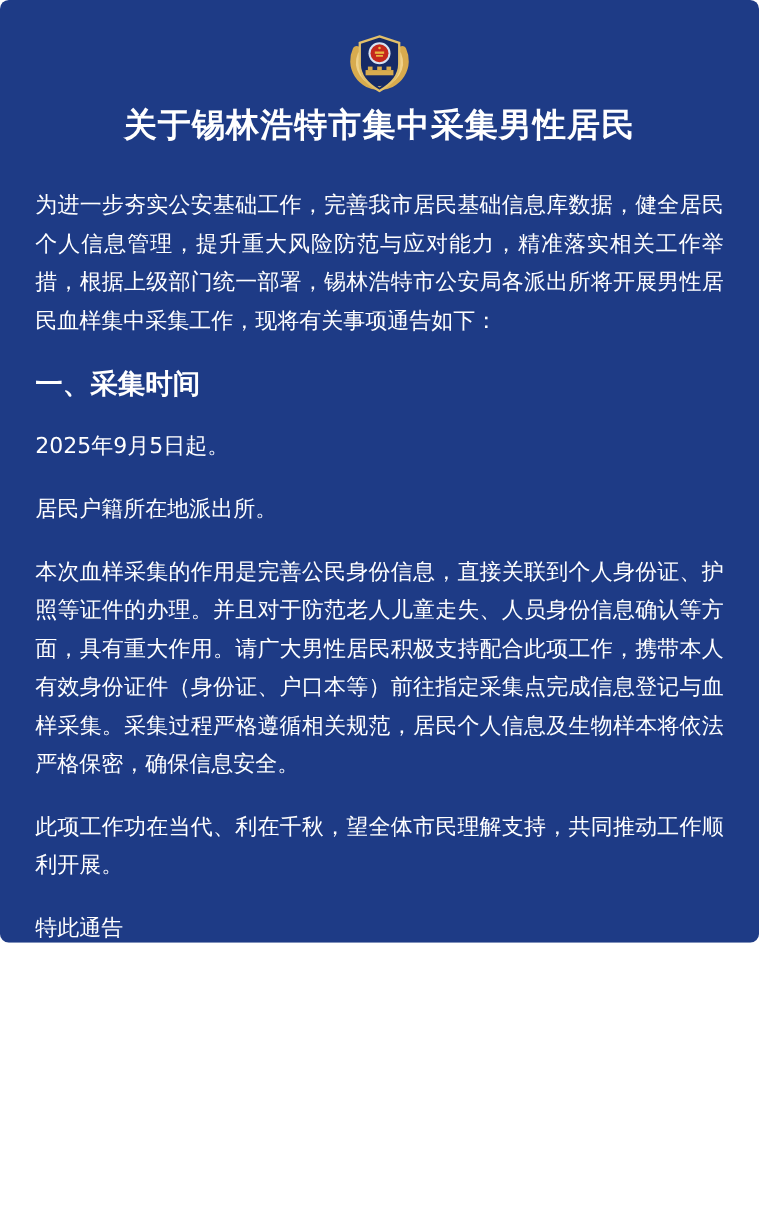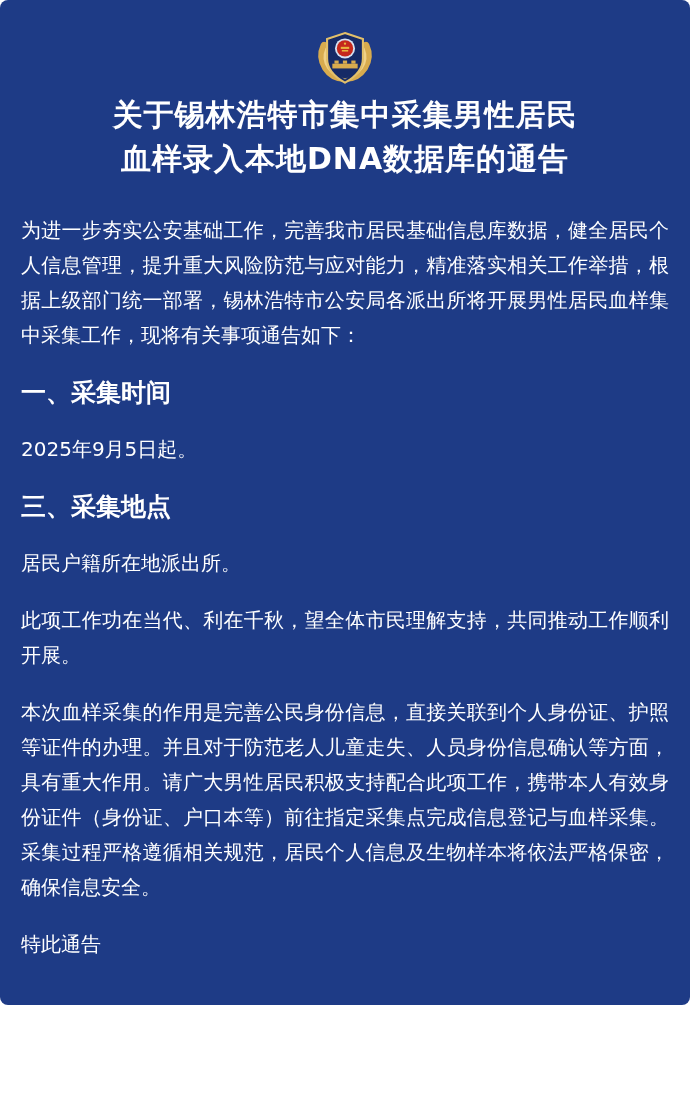--- a/index.html
+++ b/index.html
@@ -5,24 +5,24 @@
 <style>
   html, body {
     margin: 0;
     padding: 0;
     background: #ffffff;
     font-family: "DejaVu Sans", "Liberation Sans", sans-serif;
   }
   .notice-panel {
     position: relative;
     width: 690px;
-    height: 1005px;
+    height: 857px;
     box-sizing: border-box;
     margin: 0 auto;
-    padding: 0 21px;
+    padding: 0 32px;
     border-radius: 8px;
     overflow: hidden;
     color: #ffffff;
   }
   .emblem-wrap {
     padding-top: 31px;
     text-align: center;
     margin-bottom: 4px;
     line-height: 0;
   }
@@ -72,31 +72,29 @@
       <rect x="40" y="56" width="8" height="6" fill="#d8ab4e"></rect>
       <rect x="56" y="56" width="8" height="6" fill="#d8ab4e"></rect>
       <rect x="72" y="56" width="8" height="6" fill="#d8ab4e"></rect>
 
       <path d="M52 86 Q60 94 68 86 L60 92 Z" fill="#e3c06a"></path>
     </svg>
   </div>
 
   <h1 class="notice-title">
     <span class="title-line">关于锡林浩特市集中采集男性居民</span><br>
-    <span class="title-line">血样录入本地DNA数据库的通告</span>
   </h1>
 
   <p class="body-text">为进一步夯实公安基础工作，完善我市居民基础信息库数据，健全居民个人信息管理，提升重大风险防范与应对能力，精准落实相关工作举措，根据上级部门统一部署，锡林浩特市公安局各派出所将开展男性居民血样集中采集工作，现将有关事项通告如下：</p>
 
   <h2 class="section-heading">一、采集时间</h2>
   <p class="body-text">2025年9月5日起。</p>
 
 
-  <h2 class="section-heading">三、采集地点</h2>
   <p class="body-text">居民户籍所在地派出所。</p>
 
+  <p class="body-text">本次血样采集的作用是完善公民身份信息，直接关联到个人身份证、护照等证件的办理。并且对于防范老人儿童走失、人员身份信息确认等方面，具有重大作用。请广大男性居民积极支持配合此项工作，携带本人有效身份证件（身份证、户口本等）前往指定采集点完成信息登记与血样采集。采集过程严格遵循相关规范，居民个人信息及生物样本将依法严格保密，确保信息安全。</p>
+
   <p class="body-text">此项工作功在当代、利在千秋，望全体市民理解支持，共同推动工作顺利开展。</p>
-
-  <p class="body-text">本次血样采集的作用是完善公民身份信息，直接关联到个人身份证、护照等证件的办理。并且对于防范老人儿童走失、人员身份信息确认等方面，具有重大作用。请广大男性居民积极支持配合此项工作，携带本人有效身份证件（身份证、户口本等）前往指定采集点完成信息登记与血样采集。采集过程严格遵循相关规范，居民个人信息及生物样本将依法严格保密，确保信息安全。</p>
 
   <p class="body-text">特此通告</p>
 
 </div>
 
 </body></html>

